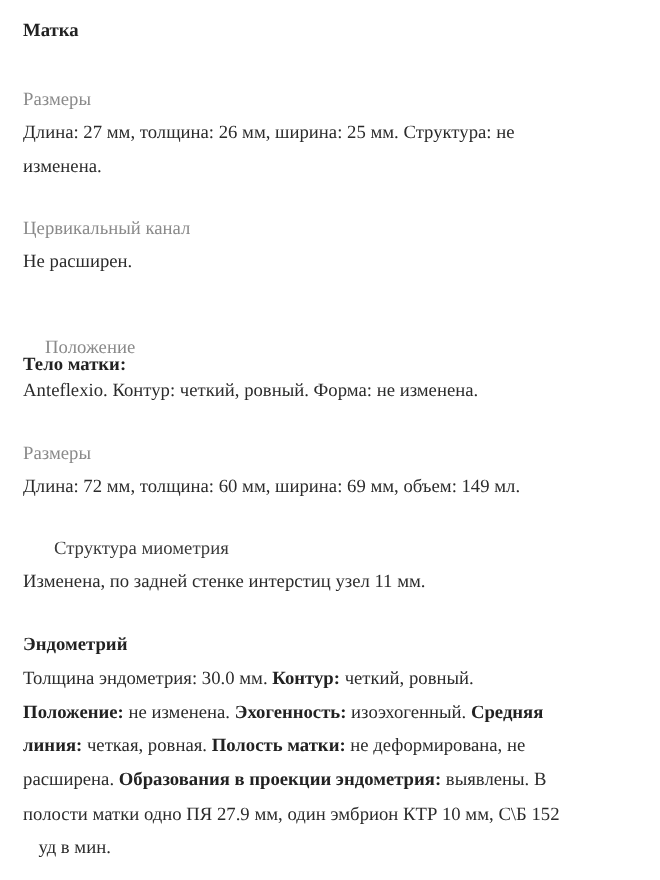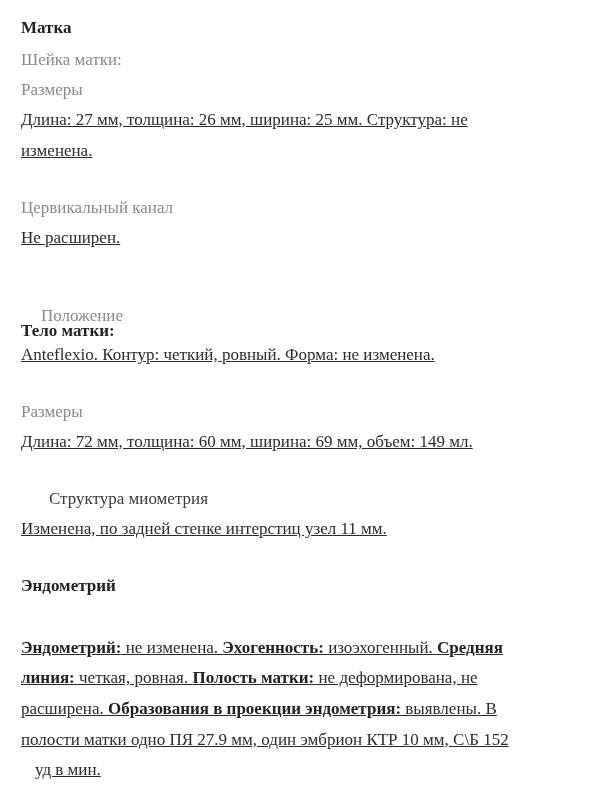--- a/index.html
+++ b/index.html
@@ -21,54 +21,56 @@
       height: 606px;
     }
     .line {
       position: absolute;
       left: 21px;
       white-space: nowrap;
       line-height: 20px;
     }
     .heading { font-weight: bold; color: #222222; }
     .label { color: #8a8a8a; }
-    .value { color: #2b2b2b; text-decoration: underline; }
+    .value { color: #2b2b2b; }
     .dark-label { color: #3a3a3a; margin-left: 28px; }
     b { font-weight: bold; color: #222222; }
   </style>
 </head>
 <body>
 
 <div class="doc">
 
   <div class="line heading" style="top:18px;">Матка</div>
 
-  <div class="line label" style="top:50px;">Шейка матки:</div>
   <div class="line label" style="top:80px;">Размеры</div>
   <div class="line value" style="top:110px;">Длина: 27 мм, толщина: 26 мм, ширина: 25 мм. Структура: не</div>
   <div class="line value" style="top:141px;">изменена.</div>
 
   <div class="line value" style="top:228px;">Не расширен.</div>
   <div class="line label" style="top:198px;">Цервикальный канал</div>
 
   <div class="line heading" style="top:285px;margin-top:36px;">Тело матки:</div>
   <div class="line label" style="top:306px;margin-left:20px;">Положение</div>
   <div class="line value" style="top:345px;">Anteflexio. Контур: четкий, ровный. Форма: не изменена.</div>
 
   <div class="line label" style="top:402px;">Размеры</div>
   <div class="line value" style="top:432px;">Длина: 72 мм, толщина: 60 мм, ширина: 69 мм, объем: 149 мл.</div>
 
   <div class="line dark-label" style="top:489px;">Структура миометрия</div>
   <div class="line value" style="top:519px;">Изменена, по задней стенке интерстиц узел 11 мм.</div>
 
   <div class="line heading" style="top:576px;">Эндометрий</div>
 
+  <div class="line value" style="top:607px;">
+    <span>Толщина эндометрия: 30.0 мм. </span><b>Контур:</b><span> четкий, ровный.</span>
+  </div>
 
   <div class="line value" style="top:638px;">
-    <b>Эндометрий:</b><span> не изменена. </span><b>Эхогенность:</b><span> изоэхогенный. </span><b>Средняя</b>
+    <b>Положение:</b><span> не изменена. </span><b>Эхогенность:</b><span> изоэхогенный. </span><b>Средняя</b>
   </div>
 
   <div class="line value" style="top:699px;">
     <span>расширена. </span><b>Образования в проекции эндометрия:</b><span> выявлены. В</span>
   </div>
 
   <div class="line value" style="top:668px;">
     <b>линия:</b><span> четкая, ровная. </span><b>Полость матки:</b><span> не деформирована, не</span>
   </div>
 

